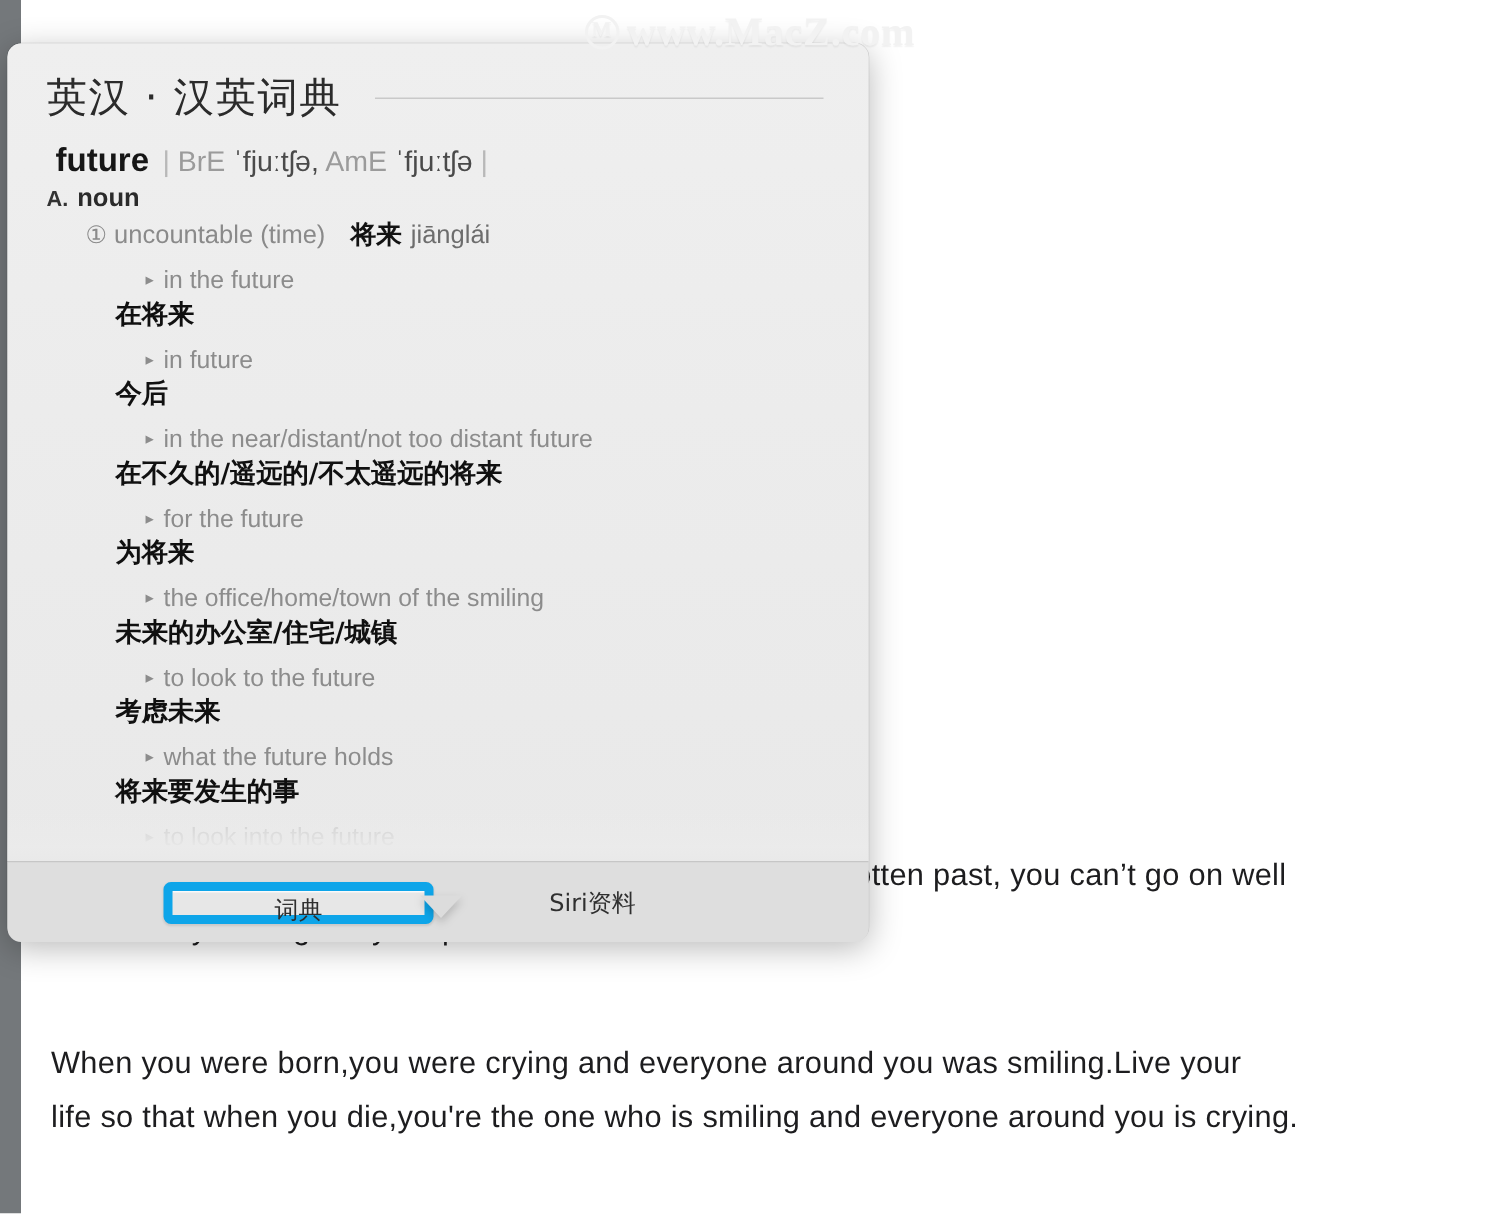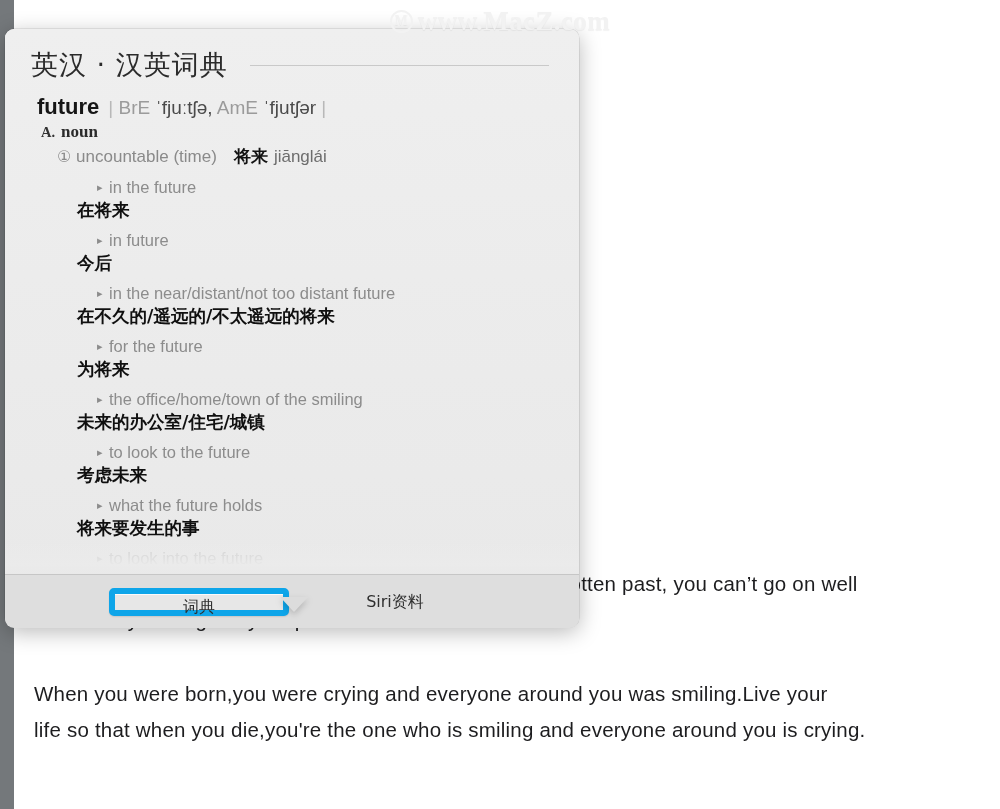--- a/index.html
+++ b/index.html
@@ -44,21 +44,21 @@
     color: #1d1d1f;
     letter-spacing: 0.01em;
     margin: 0;
     text-align: left;
     white-space: pre-wrap;
   }
   .para-gap-1 { margin-top: 140px; }
   .para-gap-2 { margin-top: 22px; }
   .para-gap-3 { margin-top: 22px; }
   .para-gap-4 { margin-top: 22px; }
-  .para-gap-5 { margin-top: 38px; }
+  .para-gap-5 { margin-top: 53px; }
 
   .hl {
     background: #fdf12a;
     padding: 1px 2px;
     border-radius: 1px;
   }
 
   
   #watermark {
     position: absolute;
@@ -168,25 +168,23 @@
   }
   .phon {
     font-size: 19px;
     color: #9b9b9b;
     white-space: nowrap;
   }
   .phon .ipa { color: #4a4a4a; }
   .phon .bar { color: #b8b8b8; }
 
   .pos-row {
-    margin-left: 10px;
     margin-bottom: 3px;
     font-size: 17px;
     color: #2b2b2b;
-    font-family: Liberation Serif, serif;
   }
   .pos-letter { font-weight: bold; font-size: 14.5px; color: #333; }
   .pos-name { font-weight: bold; margin-left: 6px; font-size: 17px; }
 
   .sense-row {
     margin-left: 26px;
     margin-bottom: 4px;
     font-size: 17px;
     color: #8a8a8a;
     line-height: 1.45;
@@ -322,21 +320,21 @@
         <span class="dict-title">英汉 · 汉英词典</span>
         <span class="dict-rule"></span>
       </div>
 
       <div class="headword-row">
         <span class="headword">future</span>
         <span class="phon"><span class="bar">|</span>
           <span>BrE</span>
           <span class="ipa">ˈfjuːtʃə,</span>
           <span>AmE</span>
-          <span class="ipa">ˈfjutʃər</span>
+          <span class="ipa">ˈfjuːtʃə</span>
           <span class="bar">|</span></span>
       </div>
 
       <div class="pos-row">
         <span class="pos-letter">A.</span><span class="pos-name">noun</span>
       </div>
 
       <div class="sense-row">
         <span class="sense-num">①</span>
         <span>uncountable (time)</span><span class="sense-gloss">将来</span><span class="sense-pinyin">jiānglái</span>

